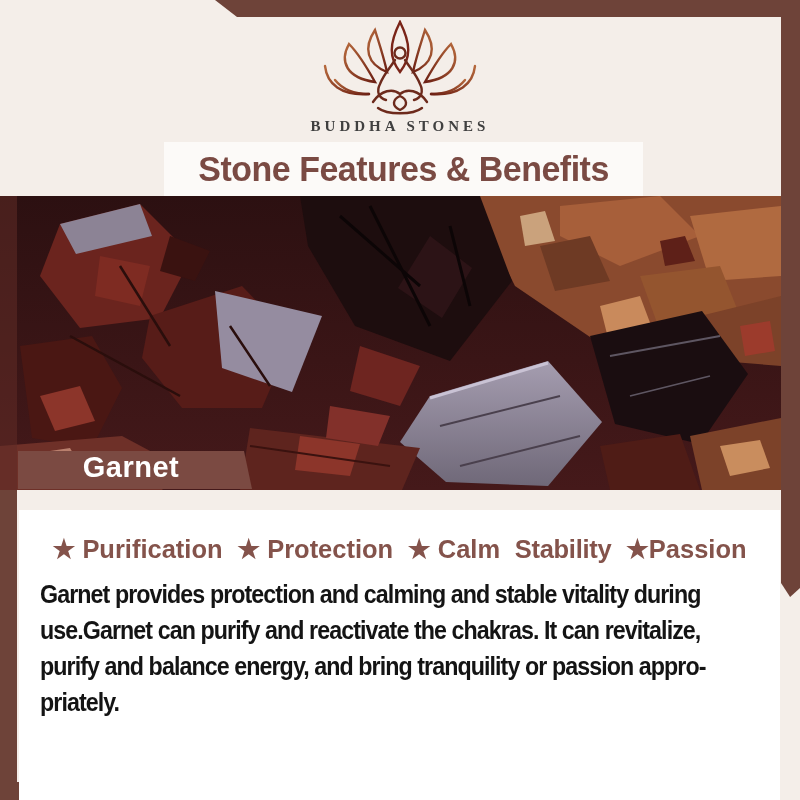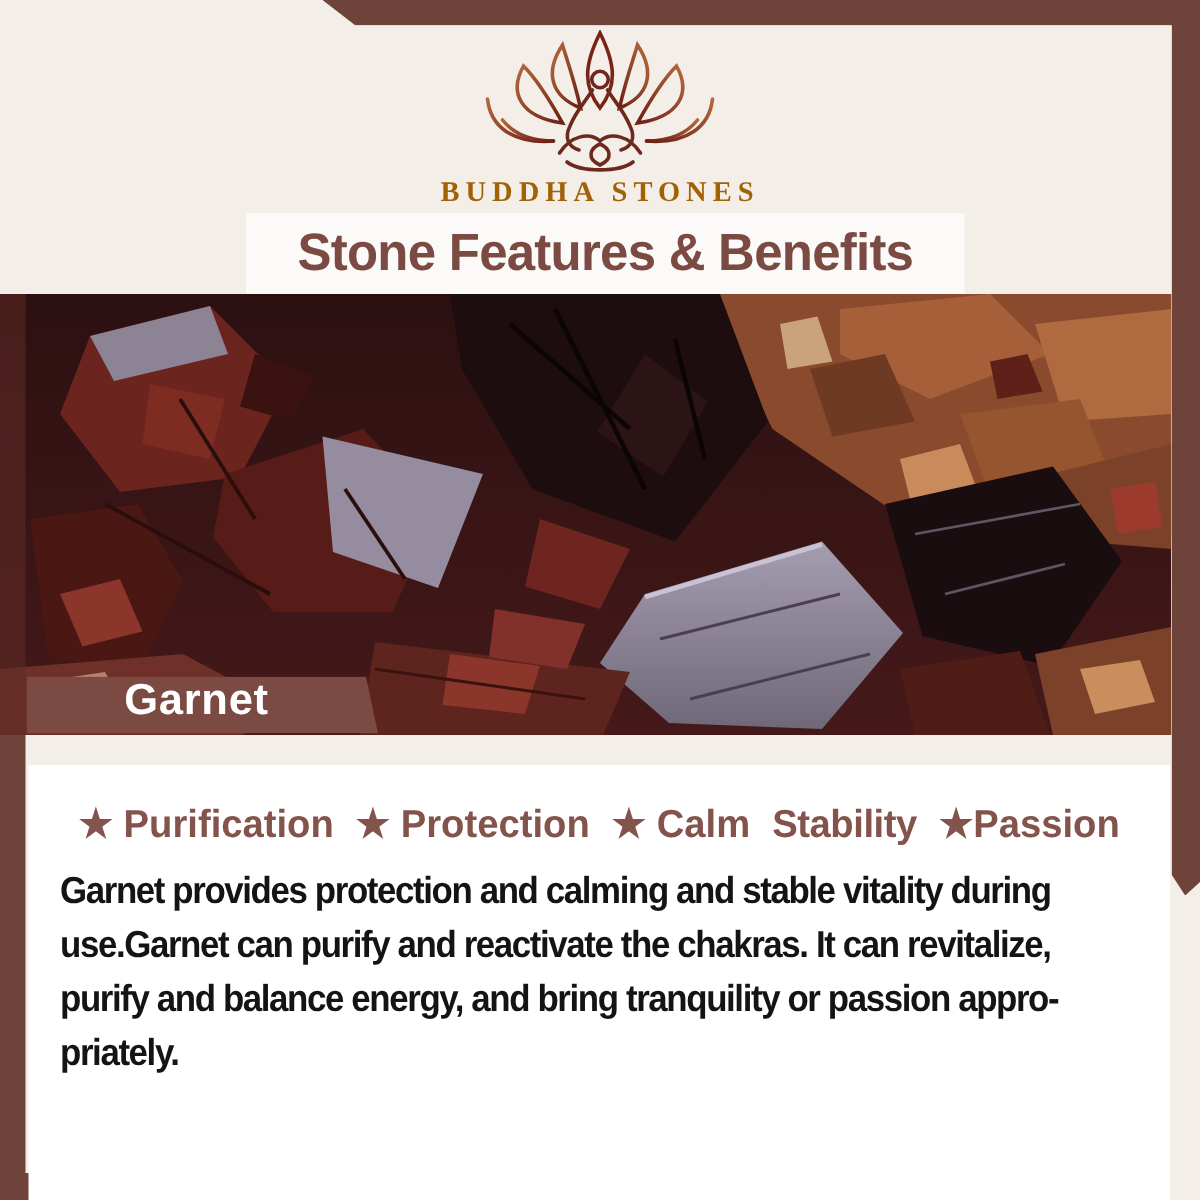--- a/index.html
+++ b/index.html
@@ -13,22 +13,22 @@
   .ribbon-right{left:781px;top:0;width:19px;height:600px;
     clip-path:polygon(0 0,100% 0,100% 588px,48% 597px,0 583px);}
   .ribbon-left{left:0;top:489px;width:17px;height:311px;}
   .ribbon-bottom{left:0;top:782px;width:640px;height:18px;
     clip-path:polygon(0 0,584px 0,604px 100%,0 100%);}
 
   
   .logo-wrap{position:absolute;left:0;top:20px;width:800px;text-align:center;}
   .logo-wrap svg{display:block;margin:0 auto;}
   .brand{position:absolute;left:0;top:118px;width:800px;text-align:center;
-    font-family:"Liberation Serif",serif;font-size:19px;letter-spacing:4px;
-    color:#a16207;font-weight:600;}
+    font-family:"Liberation Serif",serif;font-size:15px;letter-spacing:4px;
+    color:#404040;font-weight:600;}
 
   .heading-box{position:absolute;left:164px;top:142px;width:479px;height:54px;
     background:#fcfaf8;display:flex;align-items:center;justify-content:center;}
   .heading-box h1{margin:0;font-size:35px;font-weight:bold;color:#7a4a43;
     letter-spacing:-0.5px;transform:scaleX(0.97);white-space:nowrap;}
 
   
   .photo{position:absolute;left:0;top:196px;width:781px;height:294px;overflow:hidden;}
   .photo svg{display:block;width:781px;height:294px;}
   .photo-left-shade{position:absolute;left:0;top:0;width:17px;height:294px;

